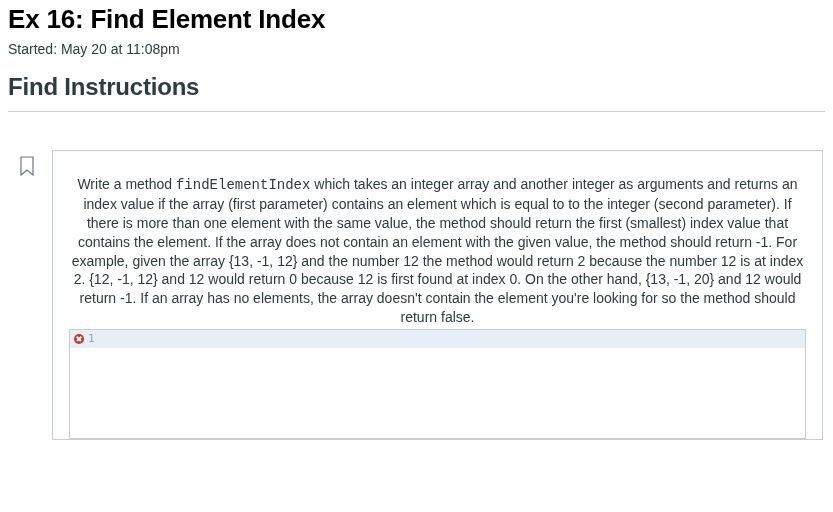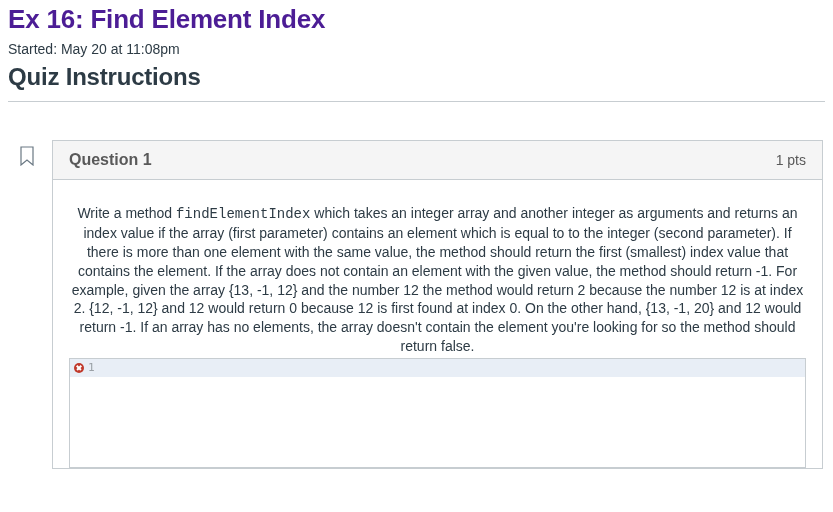--- a/index.html
+++ b/index.html
@@ -8,29 +8,29 @@
       color: #2d3b45;
       background: #fff;
       width: 833px;
       height: 512px;
       overflow: hidden;
       padding: 0 8px;
     }
     .page-title {
       font-size: 26px;
       font-weight: 700;
-      color: #4c1d95;
+      color: #000000;
       margin-top: 4px;
       margin-bottom: 6px;
       letter-spacing: -0.2px;
     }
     .started-line {
       font-size: 14px;
       color: #2d3b45;
-      margin-bottom: 6px;
+      margin-bottom: 16px;
     }
     .instructions-heading {
       font-size: 24px;
       font-weight: 700;
       color: #2d3b45;
       margin-top: 2px;
       margin-bottom: 10px;
       letter-spacing: -0.2px;
     }
     .hr {
@@ -143,37 +143,33 @@
     .editor-cursorline {
       flex: 1;
       height: 100%;
     }
   </style>
 </head>
 <body>
 
 <h1 class="page-title">Ex 16: Find Element Index</h1>
 <div class="started-line">Started: May 20 at 11:08pm</div>
-<h2 class="instructions-heading">Quiz Instructions</h2>
+<h2 class="instructions-heading">Find Instructions</h2>
 <hr class="hr">
 
 <div class="question-wrap">
   <div class="flag-col">
     <span class="flag-icon">
       <svg viewBox="0 0 18 20">
         <path d="M3 1 H15 V19 L9 14 L3 19 Z" stroke-width="1.2"></path>
       </svg>
     </span>
   </div>
 
   <div class="question-box">
-    <div class="question-header">
-      <div class="question-header-title">Question 1</div>
-      <div class="question-header-pts">1 pts</div>
-    </div>
 
     <div class="question-body">
       <p class="prompt">
         <span>Write a method </span><span class="code">findElementIndex</span><span> which takes an integer array and another integer as arguments and returns an index value if the array (first parameter) contains an element which is equal to to the integer (second parameter). If there is more than one element with the same value, the method should return the first (smallest) index value that contains the element. If the array does not contain an element with the given value, the method should return -1. For example, given the array {13, -1, 12} and the number 12 the method would return 2 because the number 12 is at index 2. {12, -1, 12} and 12 would return 0 because 12 is first found at index 0. On the other hand, {13, -1, 20} and 12 would return -1. If an array has no elements, the array doesn't contain the element you're looking for so the method should return false.</span>
       </p>
 
       <div class="editor">
         <div class="editor-line">
           <div class="editor-gutter">
             <span class="err-icon"></span>

